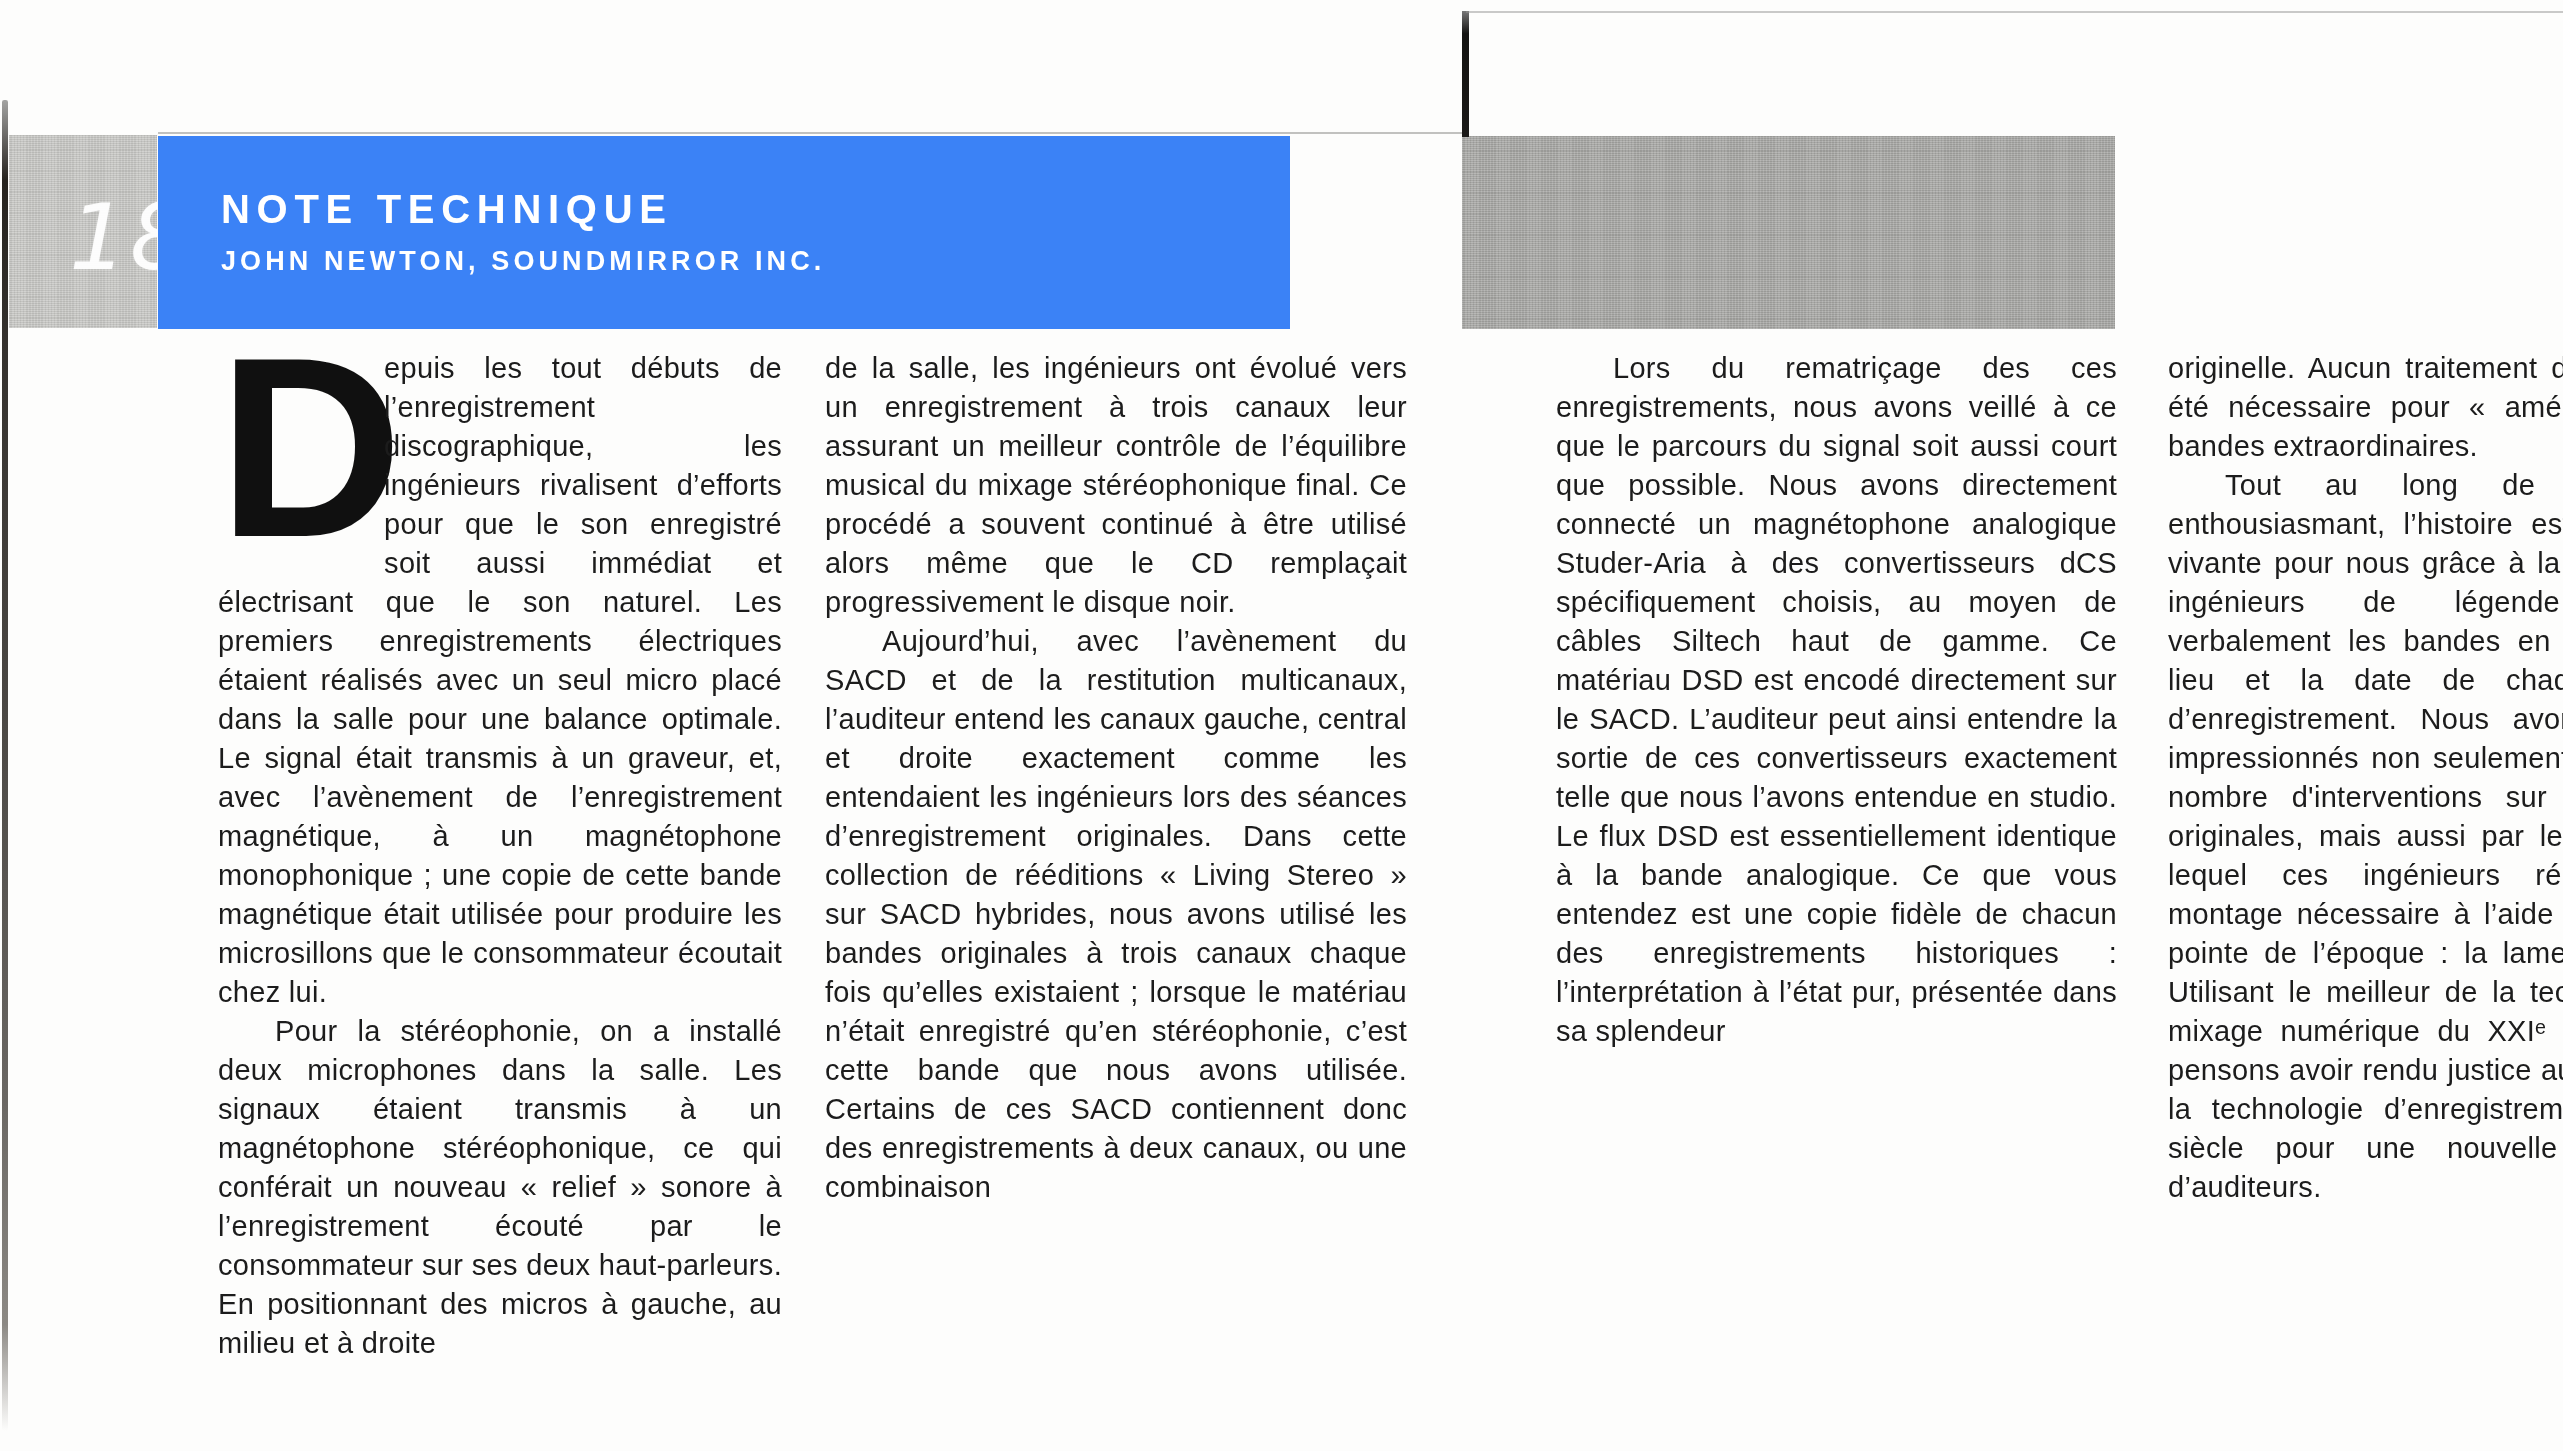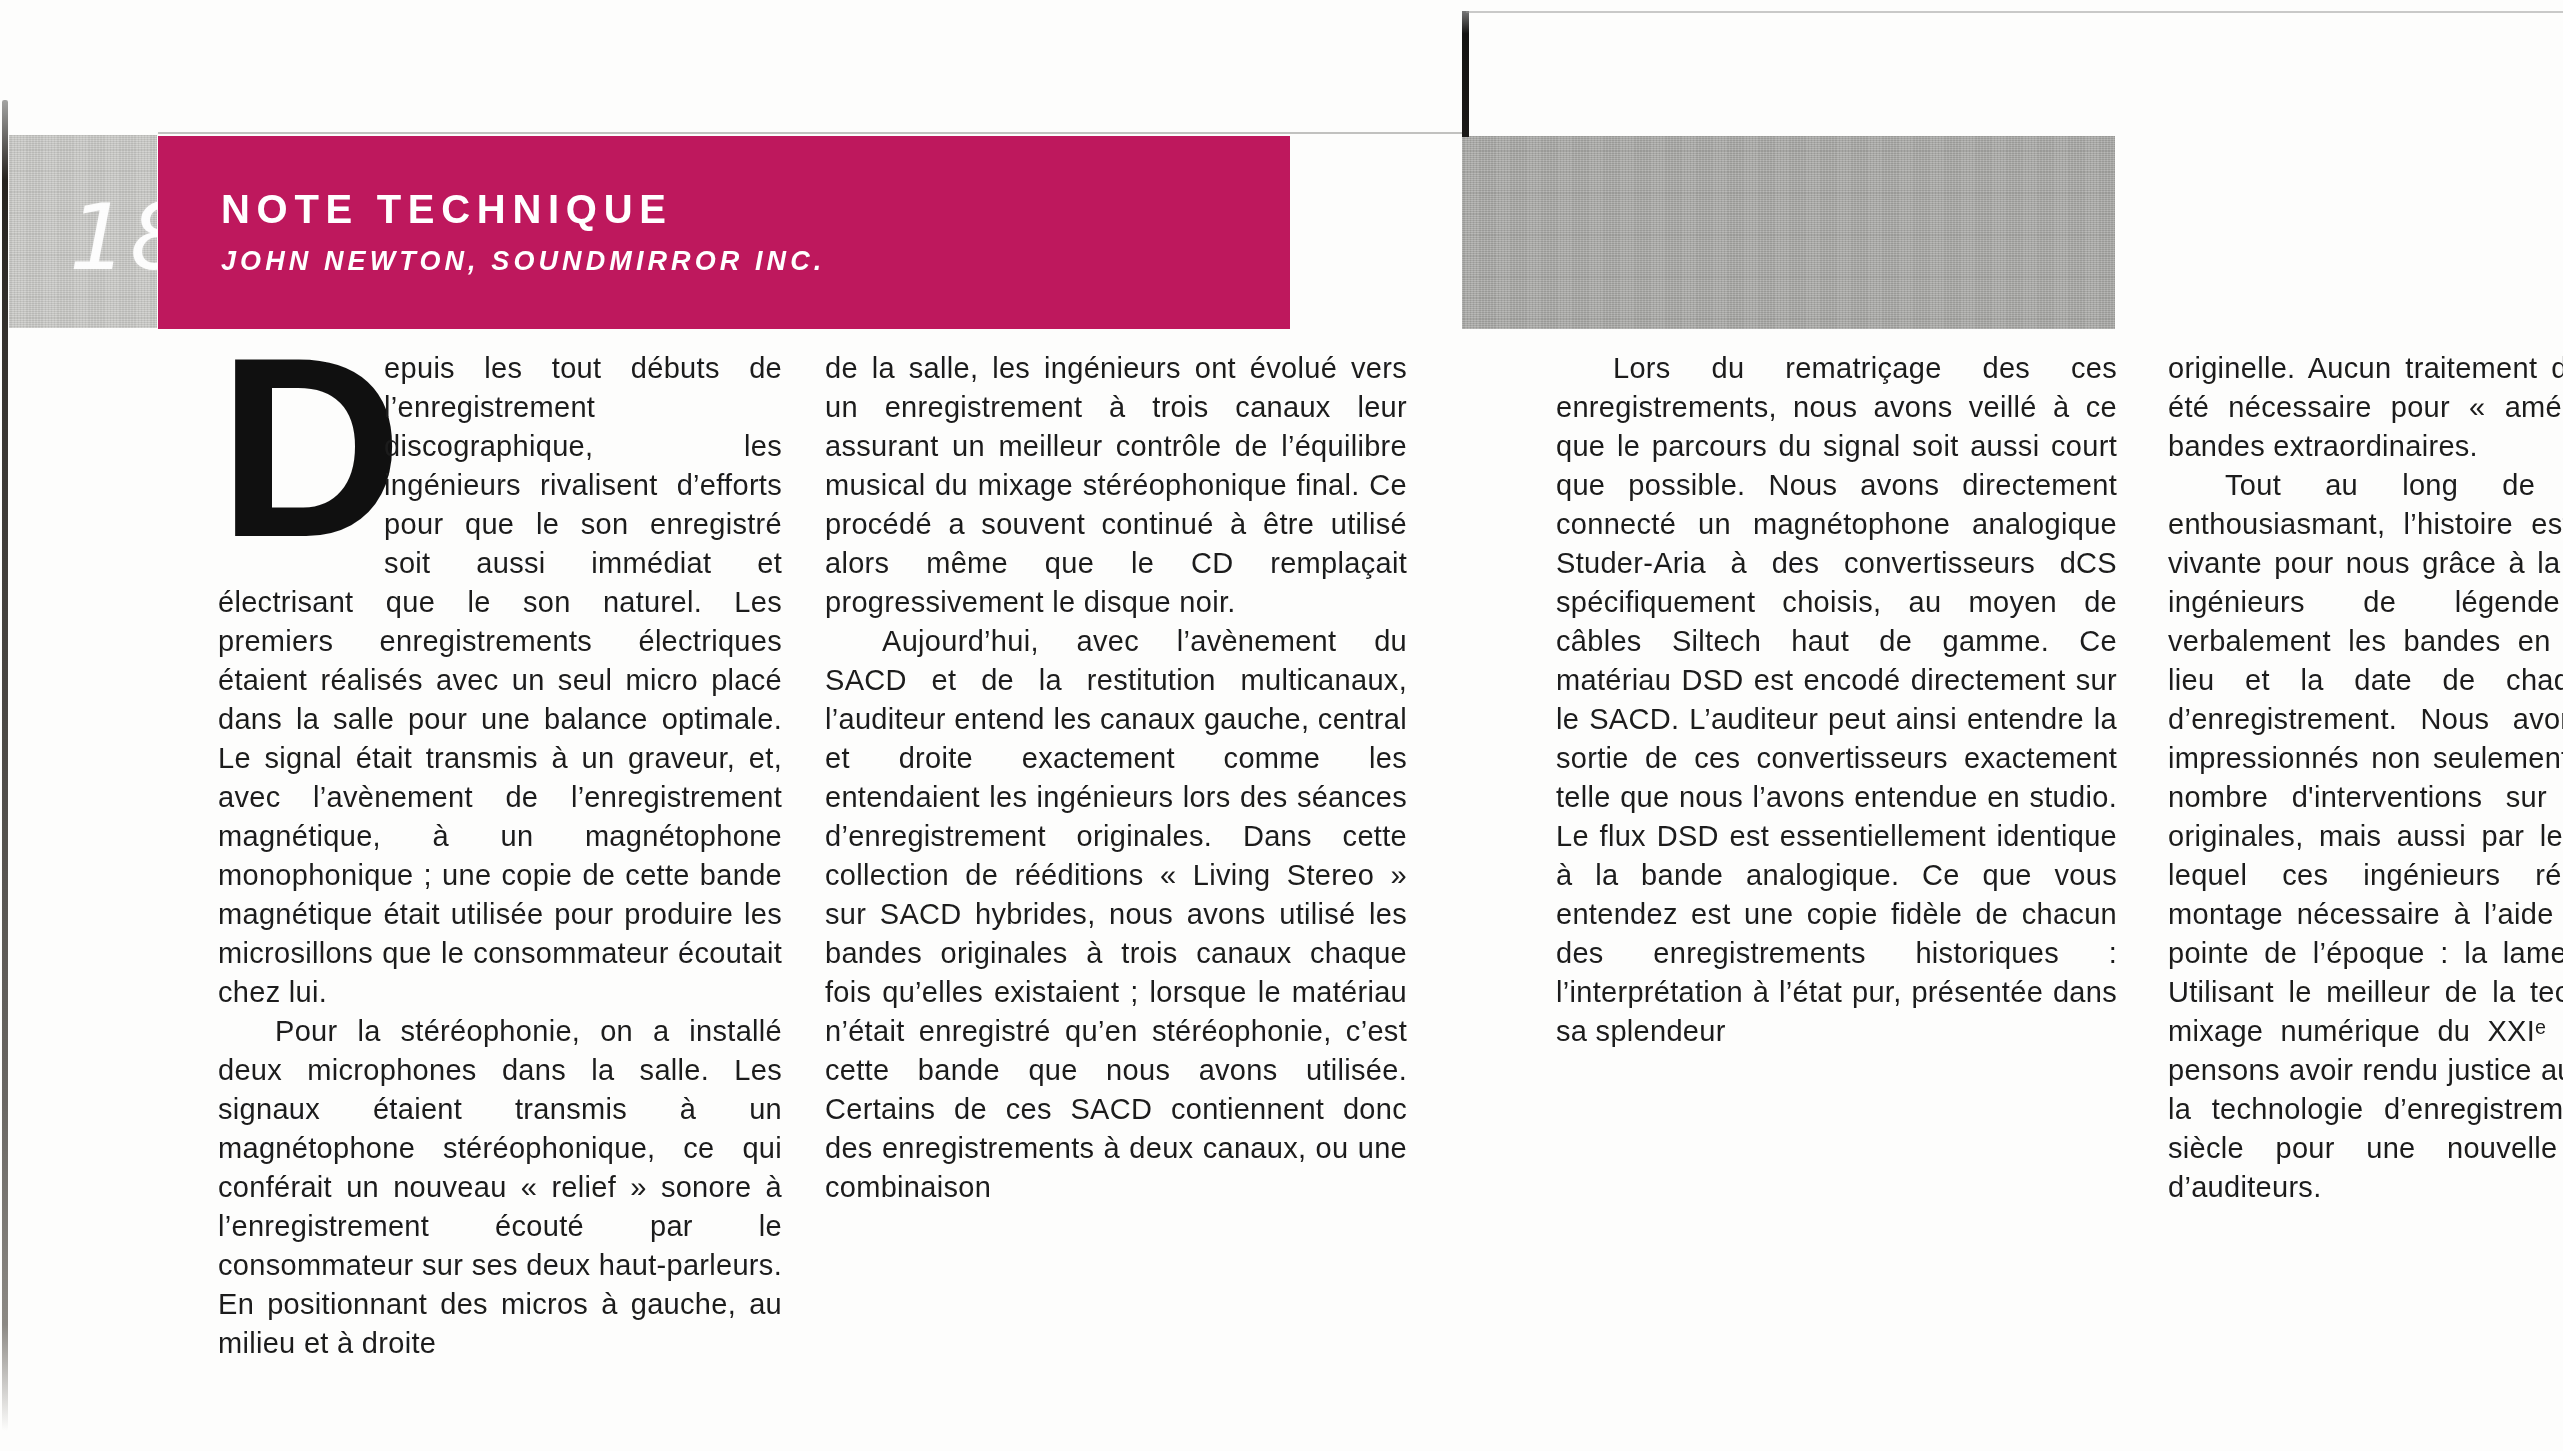--- a/index.html
+++ b/index.html
@@ -37,30 +37,30 @@
     font-size:91px;line-height:91px;
     color:rgba(255,255,255,.93);
     letter-spacing:3.1px;
     text-shadow:0 0 3.1px rgba(255,255,255,.35);
   }
   .band-18 .page-num{left:60px;top:57px;}
 
   
   .header-bar{
     position:absolute;left:158px;top:136px;width:1132px;height:193px;
-    background:#be185d;color:#ffffff;
+    background:#3b82f6;color:#ffffff;
   }
   .header-title{
     position:absolute;left:63px;top:53px;
     font-size:40px;line-height:40px;font-weight:bold;
     letter-spacing:6.7px;white-space:nowrap;
   }
   .header-subtitle{
     position:absolute;left:63px;top:112px;
-    font-size:27px;line-height:27px;font-weight:bold;font-style:italic;
+    font-size:27px;line-height:27px;font-weight:bold;
     letter-spacing:4.1px;white-space:nowrap;
   }
 
   
   .bar-top-hairline{
     position:absolute;left:158px;top:132px;width:1304px;height:1.5px;
     background:rgba(120,120,118,.45);
   }
   .spine-line{
     position:absolute;left:1462px;top:11.3px;width:6.7px;height:126px;

